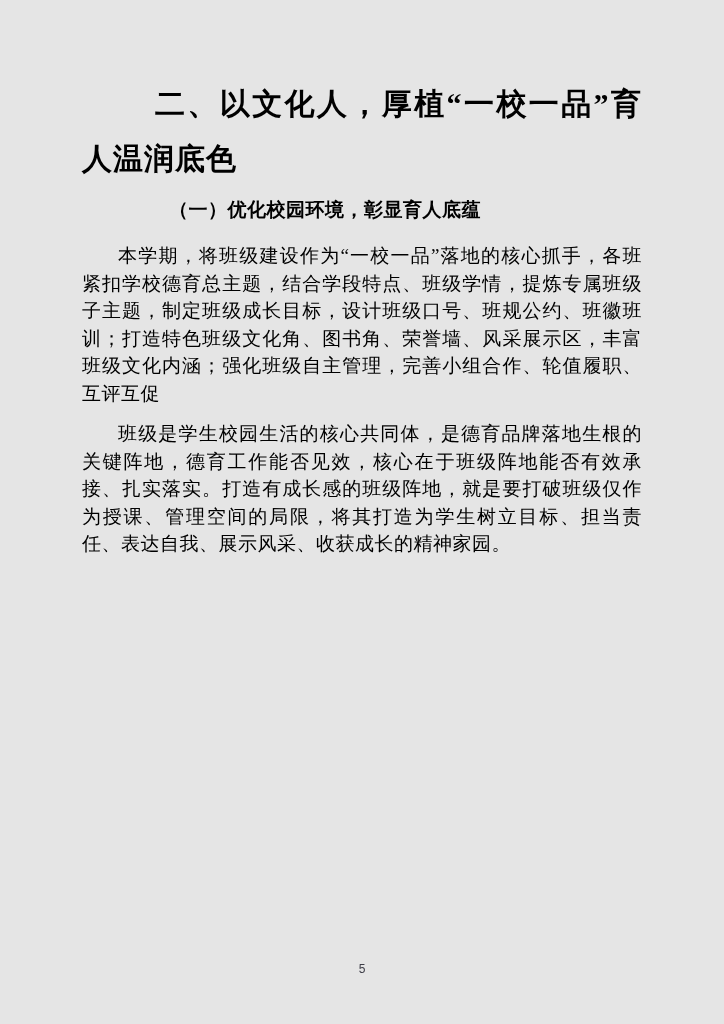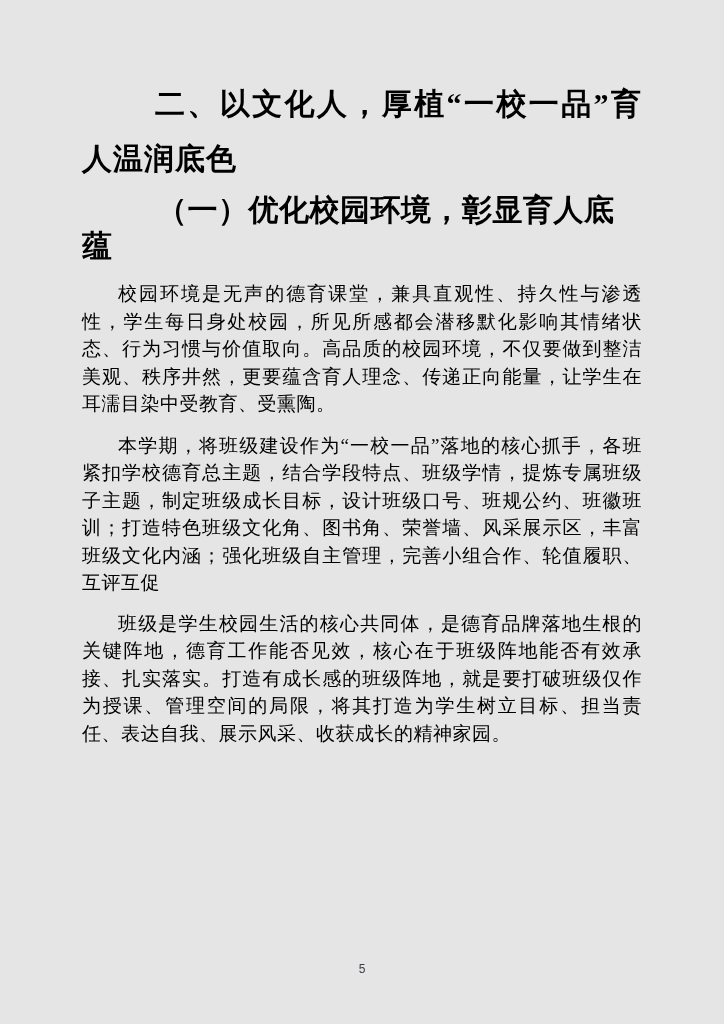--- a/index.html
+++ b/index.html
@@ -23,22 +23,22 @@
   .doc-title {
     margin: 76px 0 0 0;
     font-size: 30px;
     font-weight: bold;
     line-height: 55px;
     text-indent: 73px;
     text-align: justify;
     letter-spacing: 1px;
   }
   .section-heading {
-    margin: 0;
-    font-size: 30px;
+    margin: 12px;
+    font-size: 19px;
     font-weight: bold;
     line-height: 36px;
     text-indent: 75px;
     letter-spacing: 0.5px;
   }
   .section-heading.h-one { margin-top: 6px; }
   .section-heading.h-two { margin-top: 22px; }
   .body-para {
     margin: 0;
     font-size: 19px;
@@ -66,21 +66,20 @@
 </head>
 <body>
 
 <div class="page">
   <div class="content">
 
     <h1 class="doc-title">二、以文化人，厚植“一校一品”育人温润底色</h1>
 
     <h2 class="section-heading h-one">（一）优化校园环境，彰显育人底蕴</h2>
 
-    <p class="body-para p1">校园环境是无声的德育课堂，兼具直观性、持久性与渗透性，学生每日身处校园，所见所感都会潜移默化影响其情绪状态、行为习惯与价值取向。高品质的校园环境，不仅要做到整洁美观、秩序井然，更要蕴含育人理念、传递正向能量，让学生在耳濡目染中受教育、受熏陶。</p>
 
 
 
     <p class="body-para p4">本学期，将班级建设作为“一校一品”落地的核心抓手，各班紧扣学校德育总主题，结合学段特点、班级学情，提炼专属班级子主题，制定班级成长目标，设计班级口号、班规公约、班徽班训；打造特色班级文化角、图书角、荣誉墙、风采展示区，丰富班级文化内涵；强化班级自主管理，完善小组合作、轮值履职、互评互促</p>
 
     <p class="body-para p3">班级是学生校园生活的核心共同体，是德育品牌落地生根的关键阵地，德育工作能否见效，核心在于班级阵地能否有效承接、扎实落实。打造有成长感的班级阵地，就是要打破班级仅作为授课、管理空间的局限，将其打造为学生树立目标、担当责任、表达自我、展示风采、收获成长的精神家园。</p>
 
   </div>
 
   <div class="page-footer">5</div>

